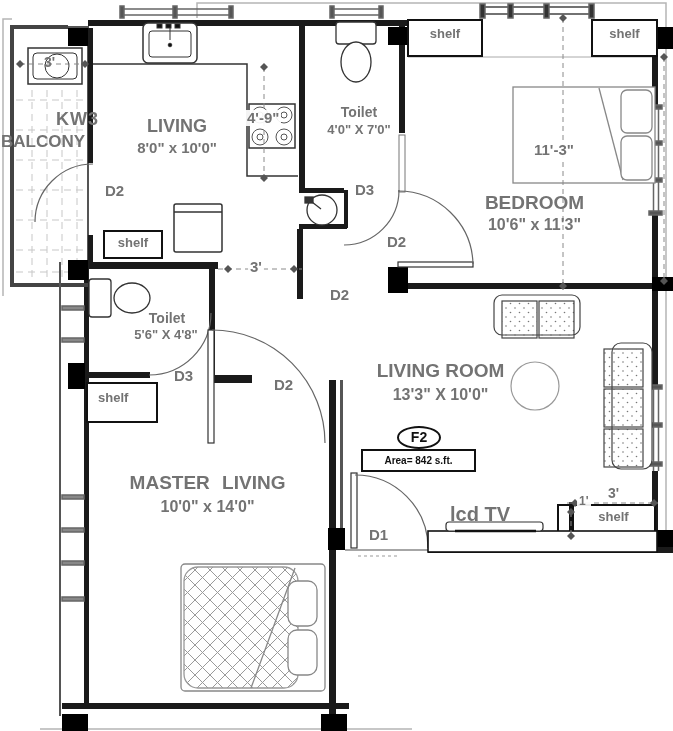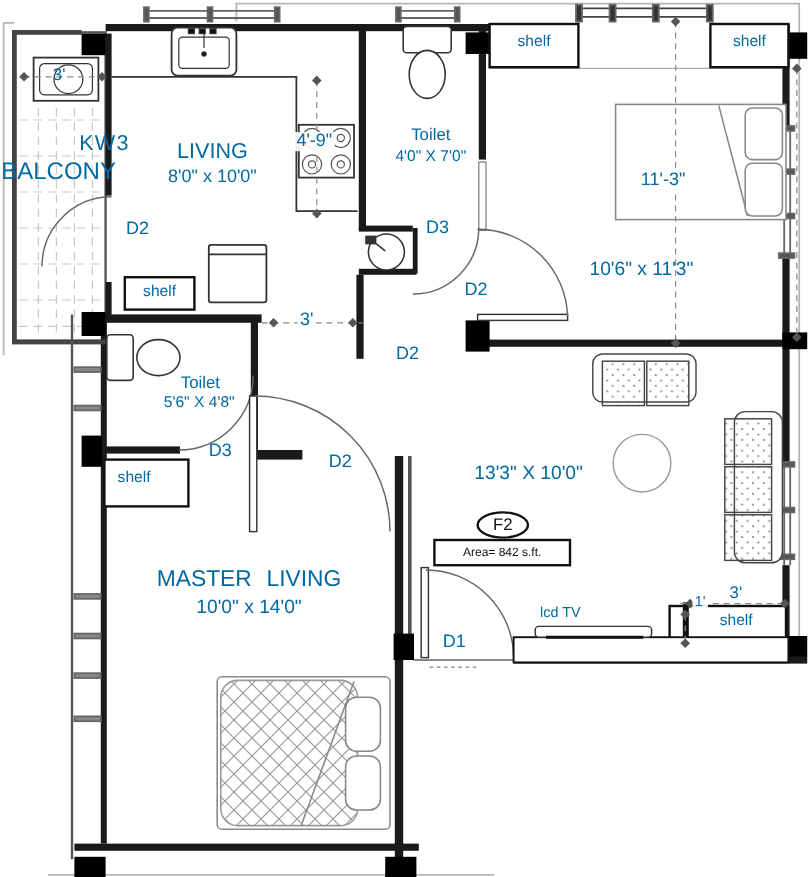--- a/index.html
+++ b/index.html
@@ -1,22 +1,22 @@
 <!DOCTYPE html>
 <html><head>
 <meta charset="utf-8">
 <style>
   html,body{margin:0;padding:0;background:#fff;}
   .plan{position:relative;width:673px;height:731px;background:#fff;overflow:hidden;
         font-family:"Liberation Sans",sans-serif;}
-  .lbl{position:absolute;font-family:"Liberation Sans",sans-serif;font-weight:normal;
-       color:#0369a1;white-space:nowrap;line-height:1.05;}
+  .lbl{position:absolute;font-family:"Liberation Sans",sans-serif;font-weight:bold;
+       color:#737373;white-space:nowrap;line-height:1.05;}
   .ctr{text-align:center;}
   .wbg{background:rgba(255,255,255,.92);padding:0 2px;}
-  .badge{position:absolute;border:2px solid #111;background:#fff;font-weight:normal;
+  .badge{position:absolute;border:2px solid #111;background:#fff;font-weight:bold;
          font-family:"Liberation Sans",sans-serif;color:#111;text-align:center;}
   svg{position:absolute;left:0;top:0;}
 </style>
 </head>
 <body>
 
 <div class="plan">
 
 <svg width="673" height="731" viewBox="0 0 673 731">
   <defs>
@@ -232,53 +232,55 @@
         <path d="M559 286 L563 282 L567 286 L563 290 Z"></path>
     <path d="M571 503 L575 499 L579 503 L575 507 Z"></path>
         <path d="M650 503 L654 499 L658 503 L654 507 Z"></path>
     <path d="M567 512 L571 508 L575 512 L571 516 Z"></path>
         <path d="M567 536 L571 532 L575 536 L571 540 Z"></path>
     <path d="M660 57 L664 53 L668 57 L664 61 Z"></path>
         <path d="M660 281 L664 277 L668 281 L664 285 Z"></path>
   </g>
 </svg>
 
-<div class="lbl" style="left:66px;top:110px;font-size:18px;letter-spacing:1px;">KW3</div>
-<div class="lbl" style="left:1px;top:133px;font-size:20px;">BALCONY</div>
+<div class="lbl" style="left:56px;top:110px;font-size:18px;letter-spacing:1px;">KW3</div>
+<div class="lbl" style="left:1px;top:133px;font-size:17px;">BALCONY</div>
 <div class="lbl" style="left:44px;top:55px;font-size:14px;">3'</div>
 
 <div class="lbl ctr" style="left:112px;top:117px;width:130px;font-size:18px;">LIVING</div>
 <div class="lbl ctr" style="left:112px;top:140px;width:130px;font-size:15px;">8'0" x 10'0"</div>
 <div class="lbl wbg" style="left:245px;top:110px;font-size:15px;">4'-9"</div>
 <div class="lbl" style="left:105px;top:183px;font-size:15px;">D2</div>
 <div class="lbl ctr" style="left:104px;top:236px;width:58px;font-size:13px;">shelf</div>
 <div class="lbl wbg" style="left:248px;top:259px;font-size:15px;">3'</div>
 
 <div class="lbl ctr" style="left:320px;top:105px;width:78px;font-size:14px;">Toilet</div>
 <div class="lbl ctr" style="left:316px;top:123px;width:86px;font-size:13px;">4'0" X 7'0"</div>
 <div class="lbl" style="left:355px;top:182px;font-size:15px;">D3</div>
 
 <div class="lbl ctr" style="left:408px;top:27px;width:74px;font-size:13px;">shelf</div>
 <div class="lbl ctr" style="left:592px;top:27px;width:65px;font-size:13px;">shelf</div>
 <div class="lbl wbg" style="left:532px;top:142px;font-size:15px;">11'-3"</div>
+<div class="lbl ctr" style="left:452px;top:193px;width:165px;font-size:19px;">BEDROOM</div>
 <div class="lbl ctr" style="left:452px;top:217px;width:165px;font-size:16px;">10'6" x 11'3"</div>
 <div class="lbl" style="left:387px;top:234px;font-size:15px;">D2</div>
 <div class="lbl" style="left:330px;top:287px;font-size:15px;">D2</div>
 
 <div class="lbl ctr" style="left:128px;top:311px;width:78px;font-size:14px;">Toilet</div>
 <div class="lbl ctr" style="left:122px;top:328px;width:88px;font-size:13px;">5'6" X 4'8"</div>
 <div class="lbl" style="left:174px;top:368px;font-size:15px;">D3</div>
 <div class="lbl" style="left:98px;top:391px;font-size:13px;">shelf</div>
 <div class="lbl" style="left:274px;top:377px;font-size:15px;">D2</div>
 
 <div class="lbl ctr" style="left:95px;top:473px;width:225px;font-size:19px;word-spacing:7px;">MASTER LIVING</div>
 <div class="lbl ctr" style="left:95px;top:499px;width:225px;font-size:16px;">10'0" x 14'0"</div>
 
+<div class="lbl ctr" style="left:368px;top:361px;width:145px;font-size:19px;">LIVING ROOM</div>
 <div class="lbl ctr" style="left:368px;top:387px;width:145px;font-size:16px;">13'3" X 10'0"</div>
 <div class="badge" style="left:397px;top:426px;width:40px;height:19px;line-height:19px;border-radius:50%;font-size:14px;">F2</div>
 <div class="badge" style="left:361px;top:449px;width:111px;height:19px;line-height:19px;font-size:10px;">Area= 842 s.ft.</div>
-<div class="lbl" style="left:450px;top:504px;font-size:12px;">lcd TV</div>
+<div class="lbl" style="left:450px;top:504px;font-size:20px;">lcd TV</div>
 <div class="lbl" style="left:369px;top:527px;font-size:15px;">D1</div>
 <div class="lbl wbg" style="left:606px;top:486px;font-size:14px;">3'</div>
 <div class="lbl wbg" style="left:577px;top:495px;font-size:12px;">1'</div>
 <div class="lbl ctr" style="left:576px;top:510px;width:75px;font-size:13px;">shelf</div>
 
 </div>
 
 </body></html>

